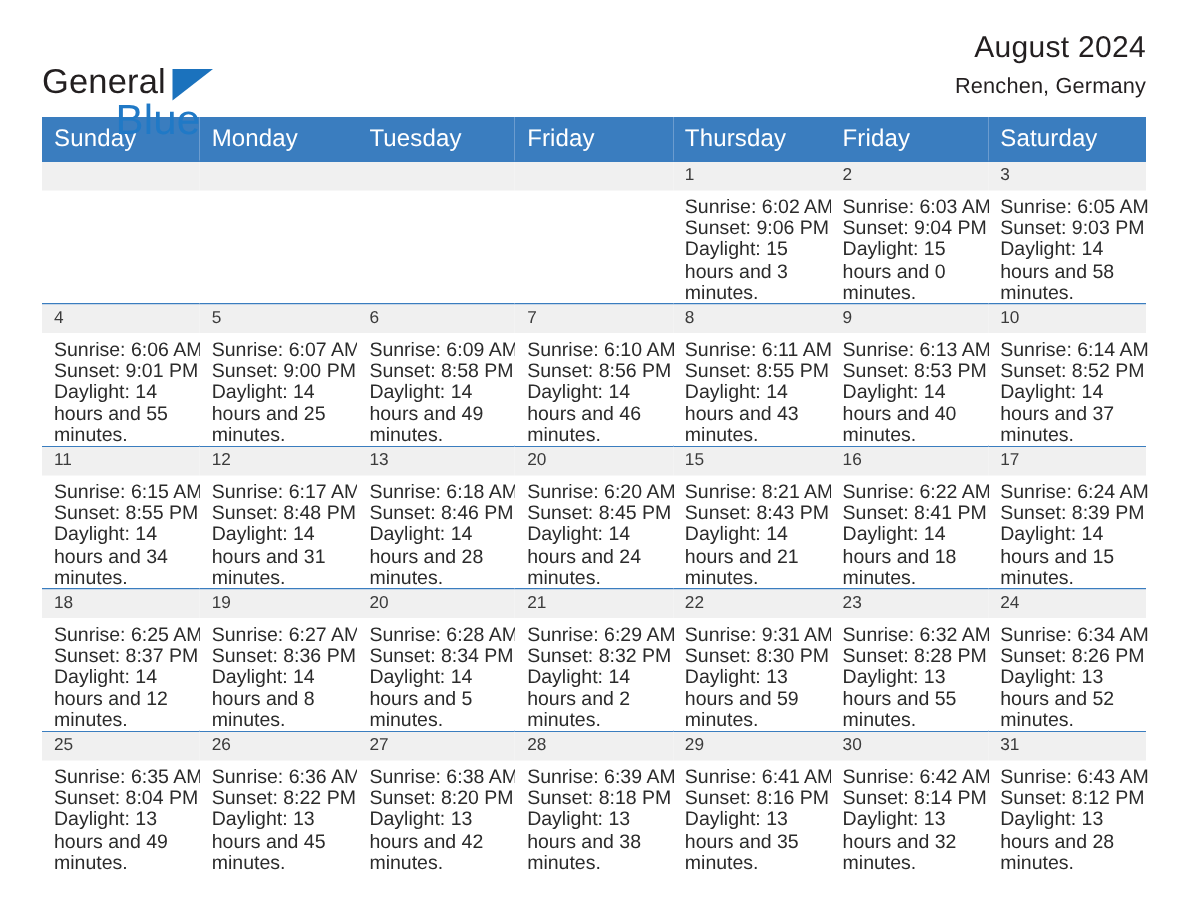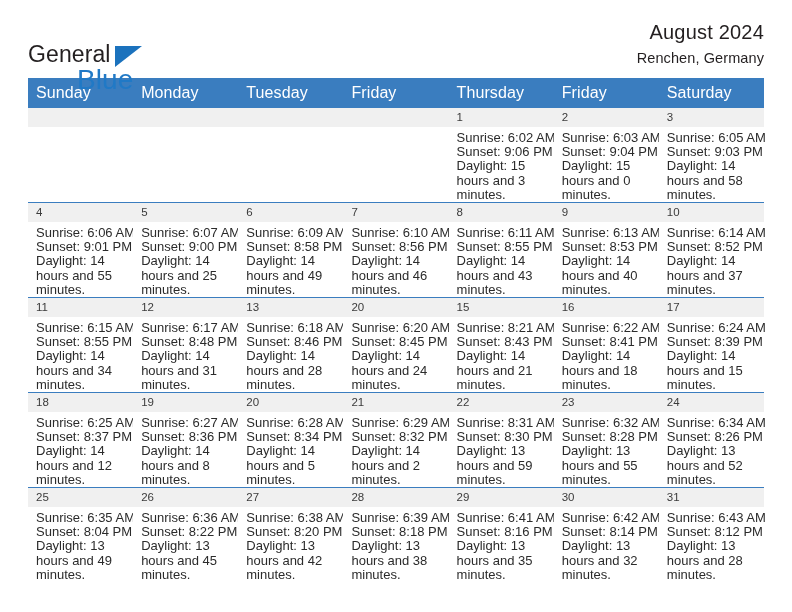--- a/index.html
+++ b/index.html
@@ -339,21 +339,21 @@
             <div class="daynum-band">21</div>
             <div class="cell-body">
               <div>Sunrise: 6:29 AM</div>
               <div>Sunset: 8:32 PM</div>
               <div class="daylight">Daylight: 14 hours and 2 minutes.</div>
             </div>
           </td>
           <td class="">
             <div class="daynum-band">22</div>
             <div class="cell-body">
-              <div>Sunrise: 8:31 AM</div>
+              <div>Sunrise: 9:31 AM</div>
               <div>Sunset: 8:30 PM</div>
               <div class="daylight">Daylight: 13 hours and 59 minutes.</div>
             </div>
           </td>
           <td class="">
             <div class="daynum-band">23</div>
             <div class="cell-body">
               <div>Sunrise: 6:32 AM</div>
               <div>Sunset: 8:28 PM</div>
               <div class="daylight">Daylight: 13 hours and 55 minutes.</div>

